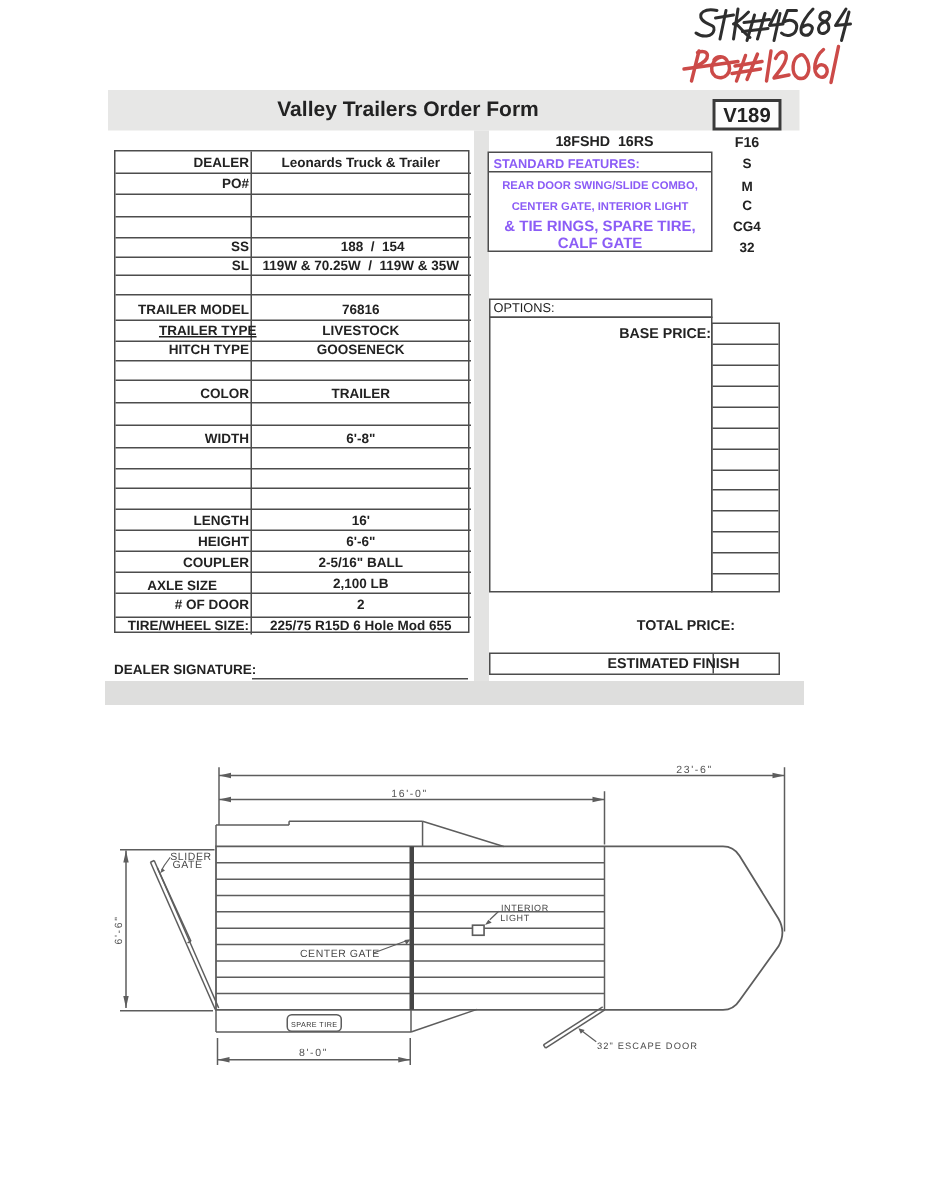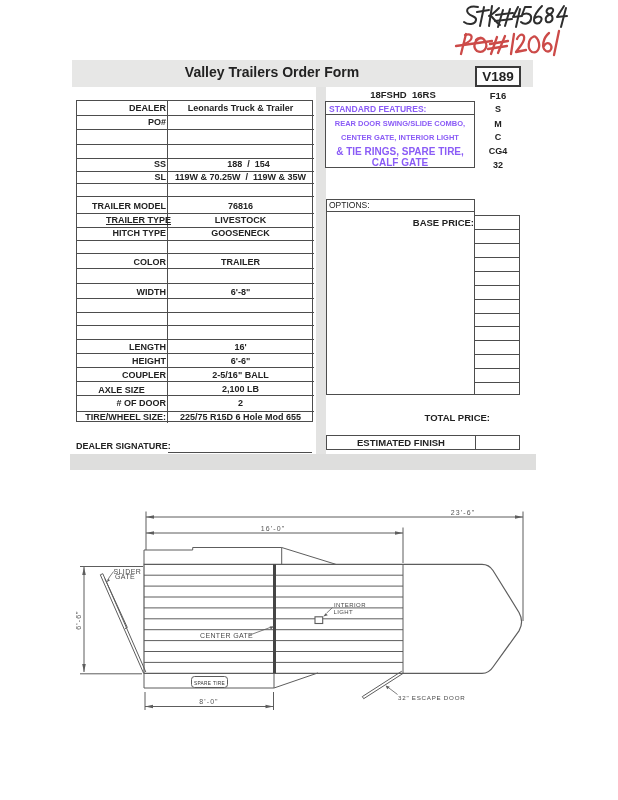--- a/index.html
+++ b/index.html
@@ -131,21 +131,21 @@
   <div class="hl" style="left:0;top:124px;width:44px;"></div>
   <div class="hl" style="left:0;top:138px;width:44px;"></div>
   <div class="hl" style="left:0;top:152px;width:44px;"></div>
   <div class="hl" style="left:0;top:166px;width:44px;"></div>
 </div>
 
 <div class="t" style="left:346px;top:412px;width:144px;text-align:right;font-size:9.5px;">TOTAL PRICE:</div>
 
 <div class="ab" style="left:326px;top:435px;width:194px;height:15px;border:1px solid #4d4d4d;box-sizing:border-box;">
   <div class="vl" style="left:148px;top:0;height:13px;"></div>
-  <div class="ab" style="left:0;top:0;width:148px;text-align:center;font-size:9.5px;font-weight:bold;color:#222;line-height:13px;">ESTIMATED FINISH</div>
+  <div class="ab" style="left:0;top:0;width:148px;text-align:center;font-size:9.5px;font-weight:bold;color:#222;line-height:13px;padding-left:48px;">ESTIMATED FINISH</div>
 </div>
 
 <div class="t" style="left:76px;top:441px;font-size:9px;">DEALER SIGNATURE:</div>
 
 <div class="hl" style="left:168px;top:452px;width:144px;"></div>
 
 <svg class="ab" style="left:0;top:0;" width="618" height="800" viewBox="0 0 618 800">
   <g fill="none" stroke="#5d5d5d" stroke-width="1">
 
     <g>

